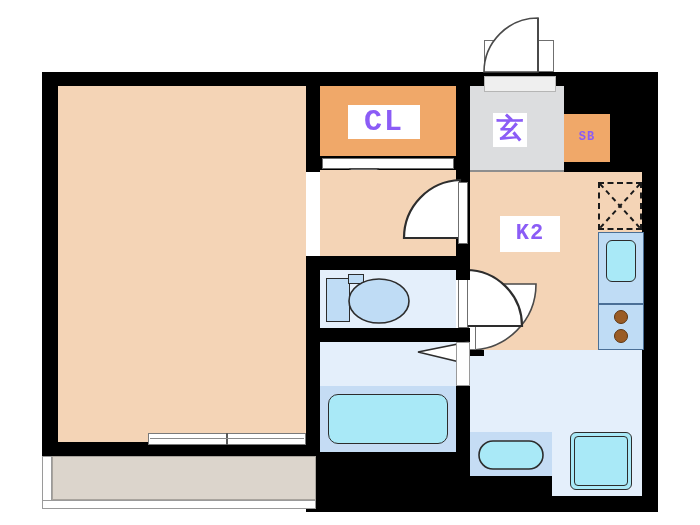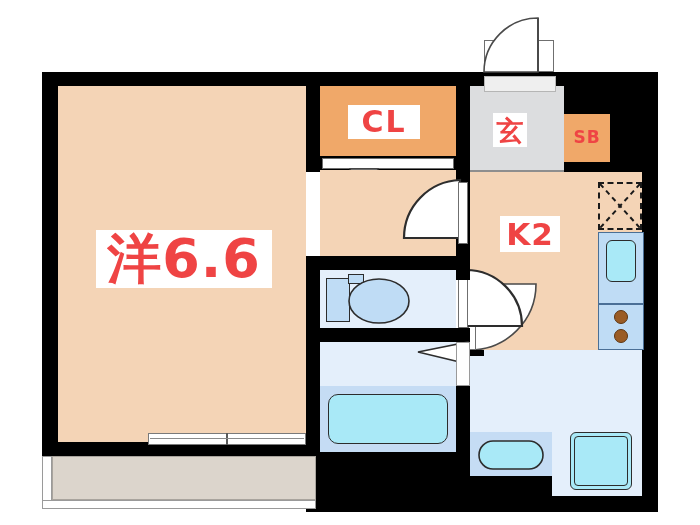--- a/index.html
+++ b/index.html
@@ -10,23 +10,23 @@
   .wall{background:#000000;}
   .room{background:#F4D4B6;}
   .closet{background:#F0A869;}
   .genkan{background:#DCDDDF;}
   .balcony{background:#DCD5CC;}
   .water{background:#E4EFFB;}
   .waterdk{background:#C5DCF4;}
   .fixture{background:#A9E9F7;border:1.5px solid #2c2c2c;}
   .fixture2{background:#BFDCF5;border:1.5px solid #2c2c2c;}
   .white{background:#ffffff;}
-  .lbl{position:absolute;background:#ffffff;color:#ef4444;
+  .lbl{position:absolute;background:#ffffff;color:#8b5cf6;
        font-weight:bold;line-height:1;display:flex;
-       align-items:center;justify-content:center;white-space:nowrap;}
+       align-items:center;justify-content:center;white-space:nowrap;font-family:Liberation Mono, monospace;}
   .thin{border:1px solid #6f6f6f;}
   svg{position:absolute;overflow:visible;}
 </style>
 </head>
 <body>
 
 <div id="plan">
 
   <div class="abs wall" style="left:42px;top:72px;width:270px;height:14px;"></div>
 
@@ -144,24 +144,23 @@
   <div class="abs wall" style="left:42px;top:442px;width:278px;height:14px;"></div>
 
   <div class="abs" style="left:148px;top:433px;width:158px;height:12px;background:#ffffff;border:1px solid #7a7a7a;"></div>
   <div class="abs" style="left:226px;top:433px;width:1.5px;height:12px;background:#5a5a5a;"></div>
   <div class="abs" style="left:150px;top:438px;width:154px;height:1.2px;background:#8a8a8a;"></div>
 
   <div class="abs balcony" style="left:52px;top:456px;width:264px;height:44px;border:1px solid #a9a49d;"></div>
   <div class="abs" style="left:42px;top:456px;width:10px;height:52px;background:#ffffff;border:1px solid #9a9a9a;"></div>
   <div class="abs" style="left:42px;top:500px;width:274px;height:9px;background:#ffffff;border:1px solid #9a9a9a;"></div>
 
-  <div class="lbl" style="left:96px;top:230px;width:176px;height:58px;font-size:54px;letter-spacing:1px;">洋6.6</div>
 
   <div class="lbl" style="left:348px;top:105px;width:72px;height:34px;font-size:30px;letter-spacing:2px;">CL</div>
 
   <div class="lbl" style="left:493px;top:113px;width:34px;height:34px;font-size:27px;">玄</div>
 
-  <div class="lbl" style="left:568px;top:126px;width:38px;height:22px;font-size:17px;background:transparent;letter-spacing:1px;">SB</div>
+  <div class="lbl" style="left:568px;top:126px;width:38px;height:22px;font-size:12px;background:transparent;letter-spacing:1px;">SB</div>
 
-  <div class="lbl" style="left:500px;top:216px;width:60px;height:36px;font-size:31px;letter-spacing:1px;">K2</div>
+  <div class="lbl" style="left:500px;top:216px;width:60px;height:36px;font-size:22px;letter-spacing:1px;">K2</div>
 
 
 </div>
 
 </body></html>

